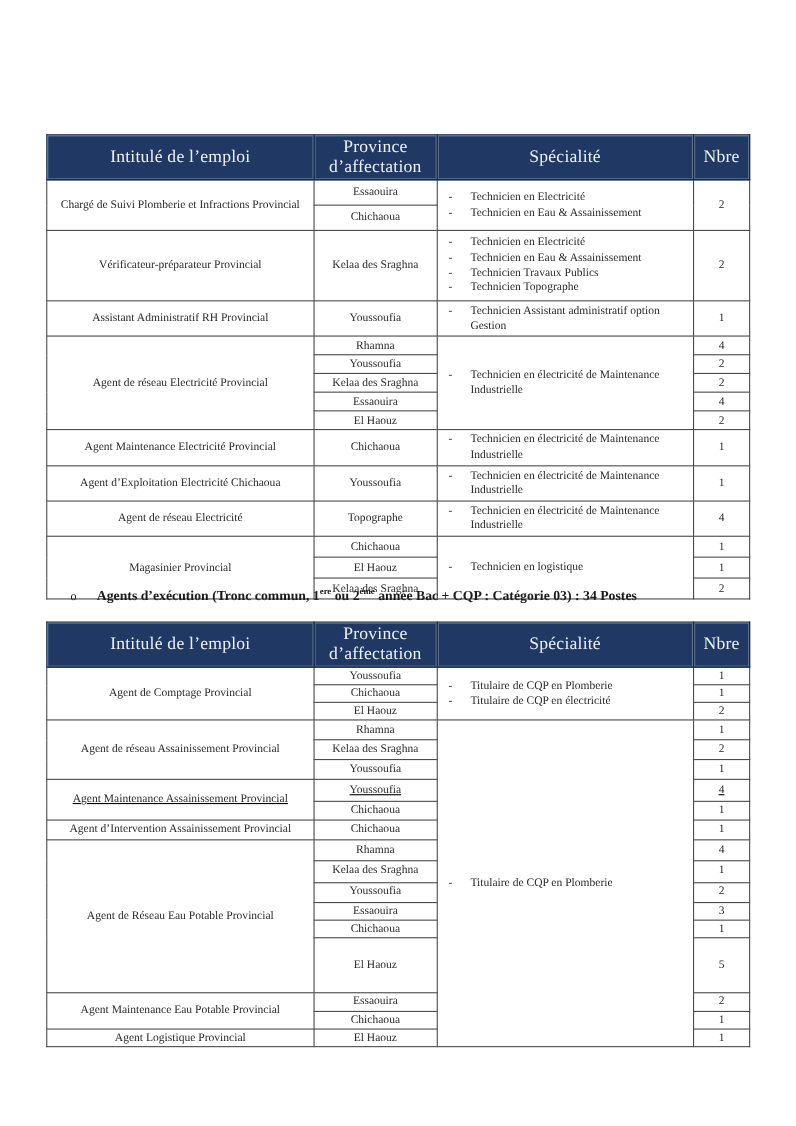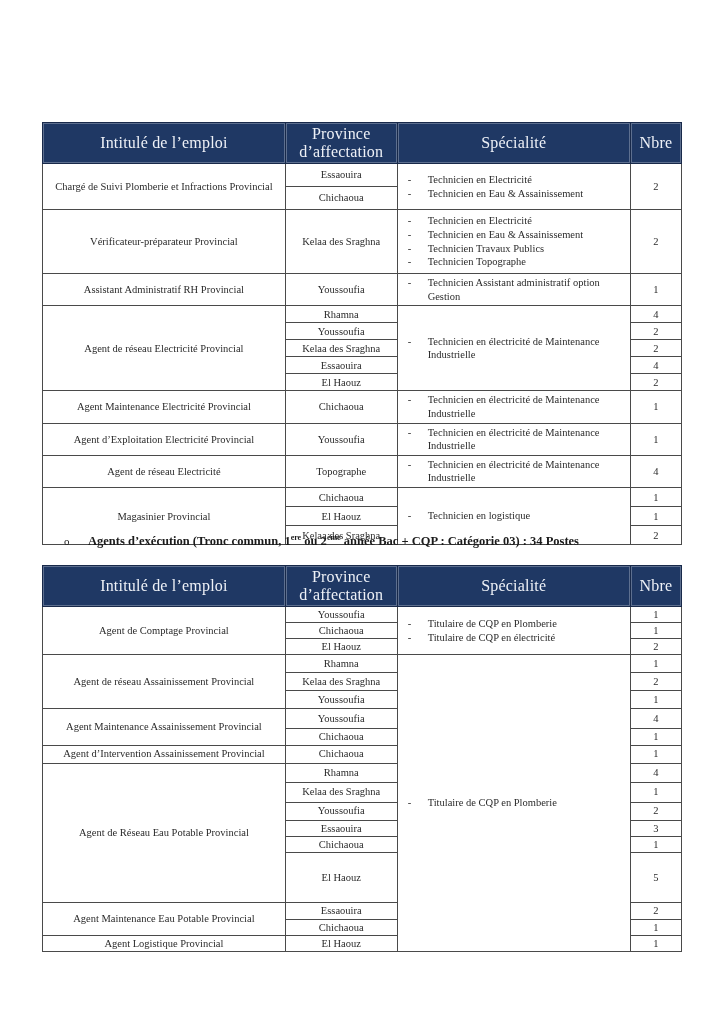--- a/index.html
+++ b/index.html
@@ -157,21 +157,21 @@
           <td>Chichaoua</td>
           <td class="spec" rowspan="1">
             <div class="bullet">
               <span class="dash">-</span>
               <span class="btxt">Technicien en électricité de Maintenance Industrielle</span>
             </div>
           </td>
           <td rowspan="1">1</td>
         </tr>
         <tr style="height: 30px;">
-          <td rowspan="1">Agent d’Exploitation Electricité Provincial</td>
+          <td rowspan="1">Agent d’Exploitation Electricité Chichaoua</td>
           <td>Youssoufia</td>
           <td class="spec" rowspan="1">
             <div class="bullet">
               <span class="dash">-</span>
               <span class="btxt">Technicien en électricité de Maintenance Industrielle</span>
             </div>
           </td>
           <td rowspan="1">1</td>
         </tr>
         <tr style="height: 30px; margin-top: 48px;">
@@ -263,21 +263,21 @@
           <td>1</td>
         </tr>
         <tr style="height: 18px;">
           <td>Kelaa des Sraghna</td>
           <td>2</td>
         </tr>
         <tr style="height: 18px;">
           <td>Youssoufia</td>
           <td>1</td>
         </tr>
-        <tr style="height: 20px;">
+        <tr style="height: 20px; text-decoration: underline;">
           <td rowspan="2">Agent Maintenance Assainissement Provincial</td>
           <td>Youssoufia</td>
           <td>4</td>
         </tr>
         <tr style="height: 16px;">
           <td>Chichaoua</td>
           <td>1</td>
         </tr>
         <tr style="height: 18px; padding-left: 12px;">
           <td rowspan="1">Agent d’Intervention Assainissement Provincial</td>

